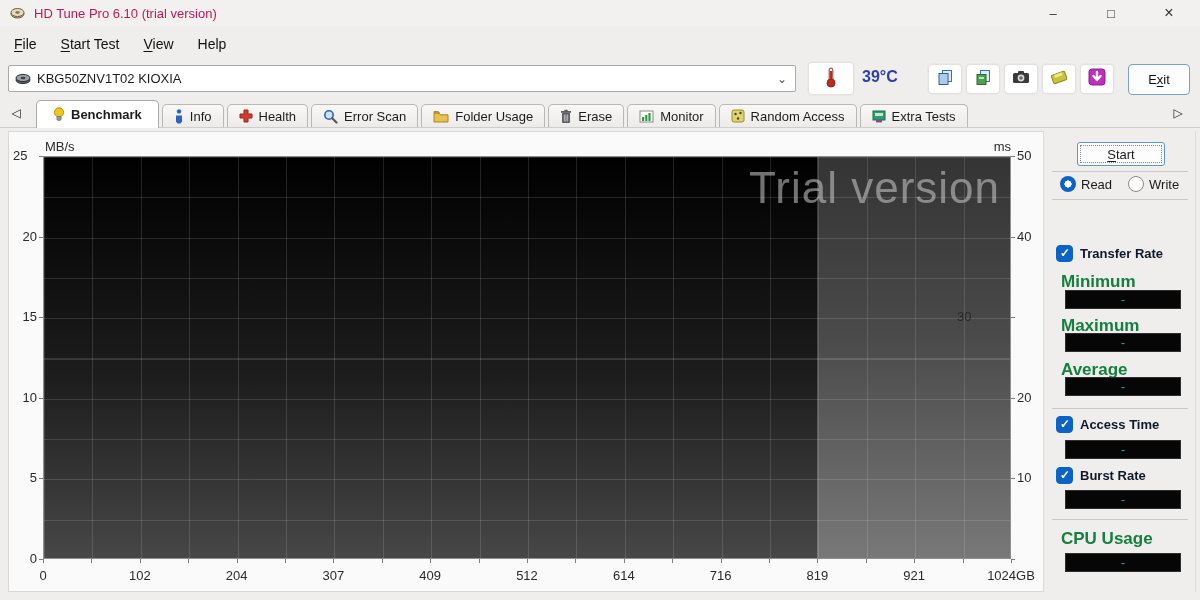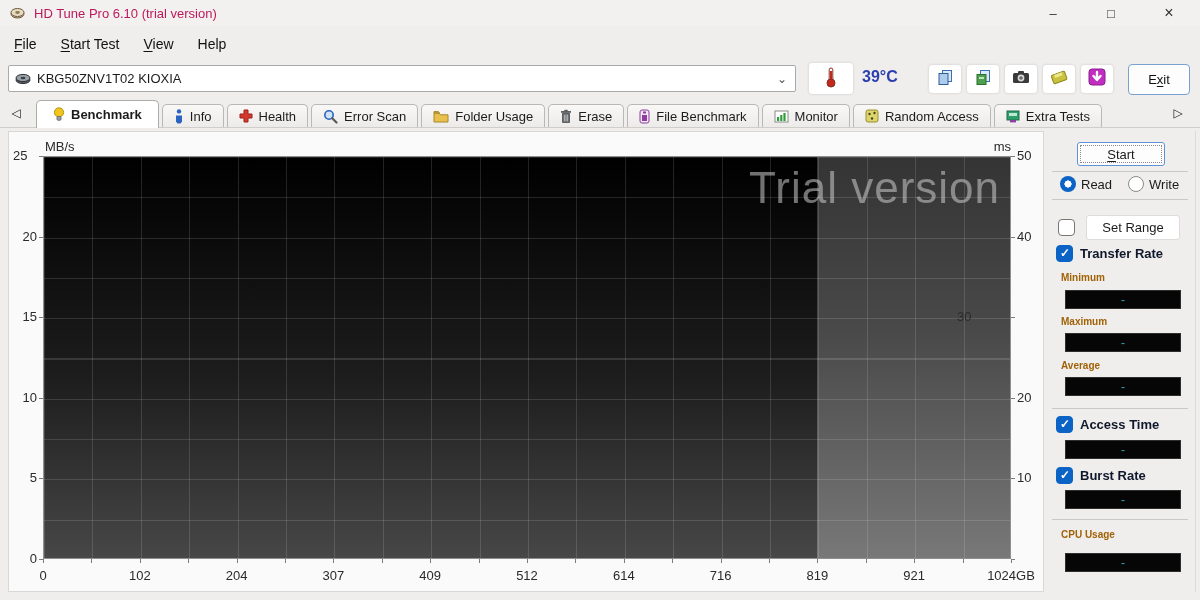--- a/index.html
+++ b/index.html
@@ -88,21 +88,21 @@
   .cb { width:17px; height:17px; border-radius:4px; border:1px solid #767674; background:#fff;
         display:inline-block; position:relative; flex:0 0 auto; }
   .cb.checked { background:#0b63c5; border-color:#0b63c5; }
   .cb.checked::after { content:"✓"; position:absolute; left:3px; top:0px; color:#fff; font-size:12px;
                        font-weight:bold; }
   .setrange-row { position:absolute; left:10px; top:84px; display:flex; align-items:center; gap:11px; }
   .setrange-btn { width:94px; height:25px; background:#fff; border:1px solid #dddcda; border-radius:3px;
                   font-size:13px; display:flex; align-items:center; justify-content:center; }
   .cb-row { position:absolute; left:8px; display:flex; align-items:center; gap:7px; font-size:13px;
             font-weight:bold; color:#0f172a; }
-  .stat-label { position:absolute; left:13px; font-size:10px; font-weight:bold; color:#a16207; }
+  .stat-label { position:absolute; left:13px; font-size:17px; font-weight:bold; color:#15803d; }
   .val-box { position:absolute; left:17px; width:116px; height:19px; background:#060606;
              border:1px solid #2e2e2e; color:#2fa8a8; font-size:12px; display:flex;
              align-items:center; justify-content:center; }
 </style>
 </head>
 <body>
 
 <div class="titlebar">
   <span class="app-ico">
     <svg width="15" height="15" viewBox="0 0 15 15">
@@ -245,28 +245,20 @@
         <rect x="2" y="3.5" width="8" height="10.5" rx="1" fill="#5c5f63"></rect>
         <rect x="1" y="2" width="10" height="1.8" fill="#5c5f63"></rect>
         <rect x="4.3" y="0.8" width="3.4" height="1.6" fill="#5c5f63"></rect>
         <line x1="4.3" y1="5.5" x2="4.3" y2="12.5" stroke="#c9cbce" stroke-width="0.9"></line>
         <line x1="6" y1="5.5" x2="6" y2="12.5" stroke="#c9cbce" stroke-width="0.9"></line>
         <line x1="7.7" y1="5.5" x2="7.7" y2="12.5" stroke="#c9cbce" stroke-width="0.9"></line>
       </svg>
       <span>Erase</span>
     </div>
 
-    <div class="tab">
-      <svg width="11" height="15" viewBox="0 0 11 15">
-        <rect x="1" y="1" width="9" height="13" rx="2" fill="#f3e6f5" stroke="#8c3f9e"></rect>
-        <rect x="3" y="6" width="5" height="6" fill="#8c3f9e"></rect>
-        <rect x="4" y="2.5" width="3" height="2" fill="#8c3f9e"></rect>
-      </svg>
-      <span>File Benchmark</span>
-    </div>
 
     <div class="tab">
       <svg width="15" height="13" viewBox="0 0 15 13">
         <rect x="1" y="1" width="13" height="11" fill="#fff" stroke="#8a8a8a"></rect>
         <rect x="3" y="7" width="2.2" height="4" fill="#2f9e3c"></rect>
         <rect x="6.2" y="5" width="2.2" height="6" fill="#2f9e3c"></rect>
         <rect x="9.4" y="3" width="2.2" height="8" fill="#2f9e3c"></rect>
       </svg>
       <span>Monitor</span>
     </div>
@@ -340,24 +332,20 @@
       <span class="radio sel"></span>
       <span>Read</span>
     </span>
     <span class="radio-opt">
       <span class="radio"></span>
       <span>Write</span>
     </span>
   </div>
   <div class="sp-divider" style="top:68px"></div>
 
-  <div class="setrange-row">
-    <span class="cb"></span>
-    <span class="setrange-btn">Set Range</span>
-  </div>
 
   <div class="cb-row" style="top:114px">
     <span class="cb checked"></span>
     <span>Transfer Rate</span>
   </div>
 
   <span class="stat-label" style="top:141px">Minimum</span>
   <div class="val-box" style="top:159px">-</div>
 
   <span class="stat-label" style="top:185px">Maximum</span>

